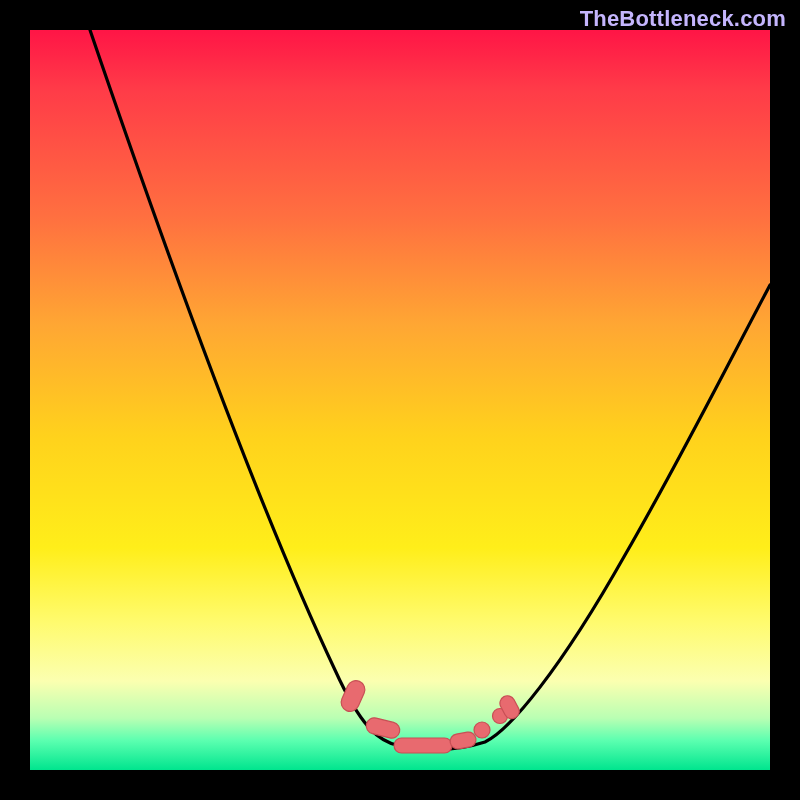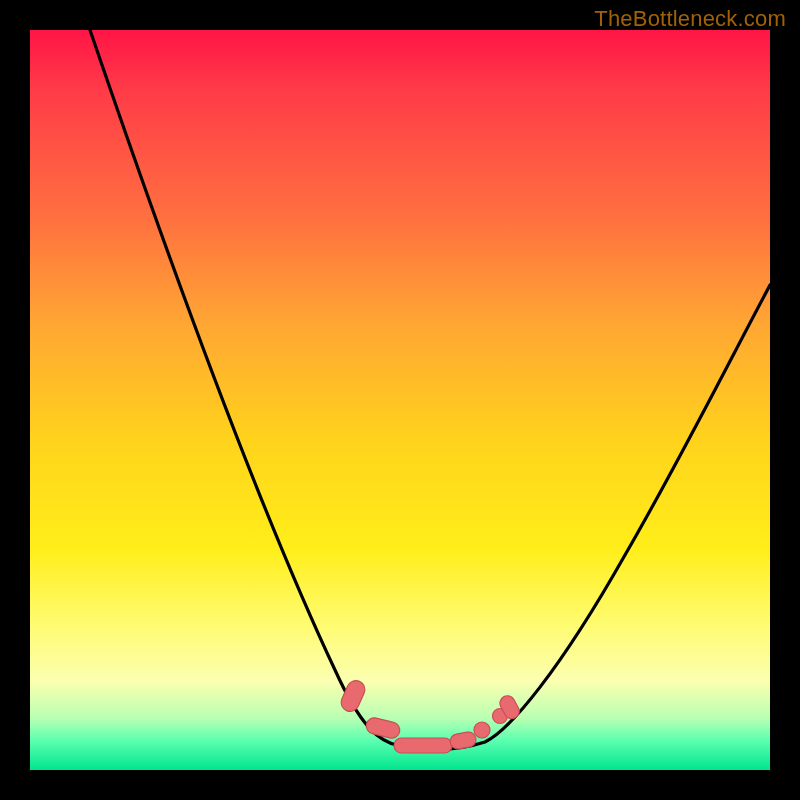--- a/index.html
+++ b/index.html
@@ -28,22 +28,22 @@
       #fbffb0 88%,
       #b9ffb3 93%,
       #5cffb0 96%,
       #00e58e 100%);
   }
   .watermark {
     position: absolute;
     top: 6px;
     right: 14px;
     font-size: 22px;
-    font-weight: 400;
-    color: #a16207;
+    font-weight: 700;
+    color: #c4b5fd;
     letter-spacing: 0.2px;
     user-select: none;
   }
   svg.curves {
     position: absolute;
     left: 0;
     top: 0;
     width: 740px;
     height: 740px;
     pointer-events: none;

